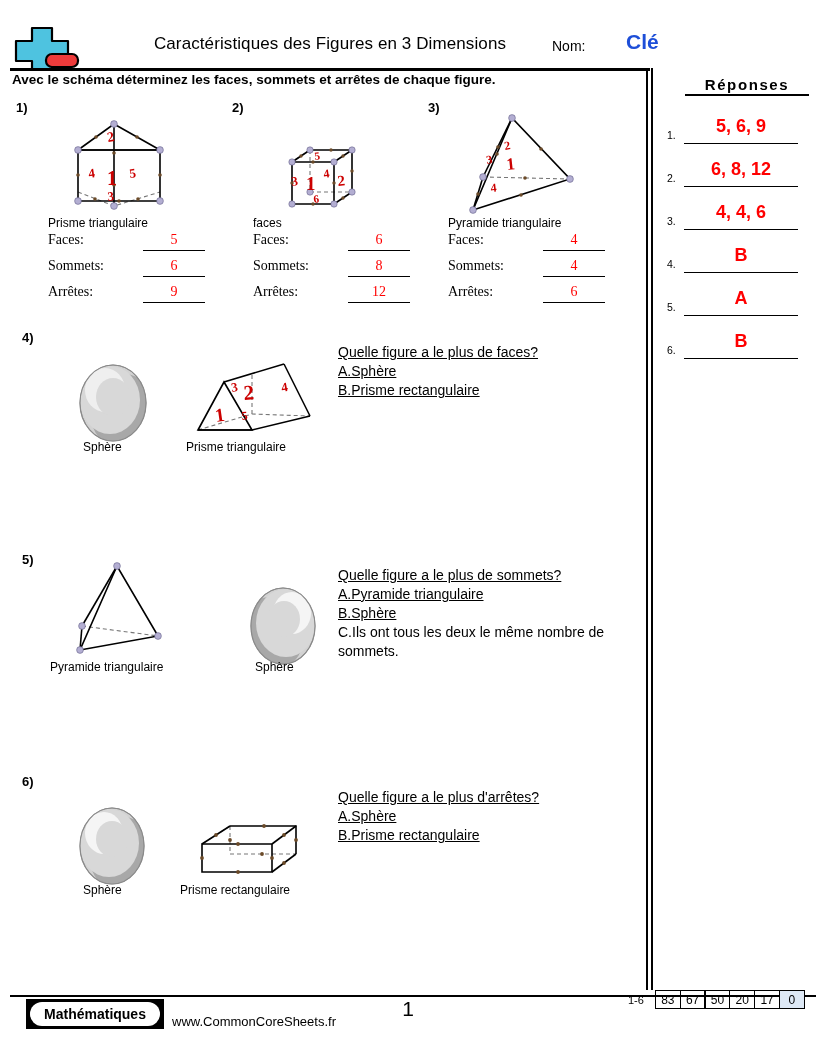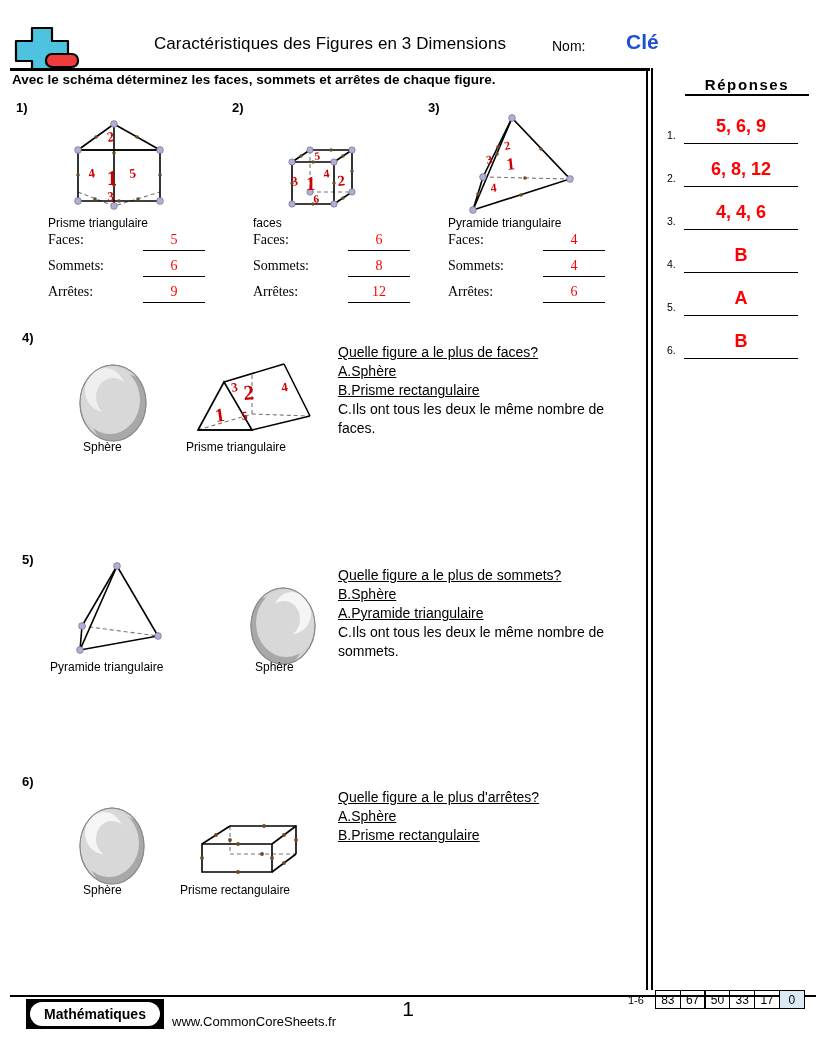--- a/index.html
+++ b/index.html
@@ -355,21 +355,20 @@
     <text class="facenum" x="96" y="40" font-size="13" transform="rotate(-10 96 40)">4</text>
     <text class="facenum" x="56" y="68" font-size="12" fill="#cc4444" transform="rotate(-6 56 68)">5</text>
   </svg>
 </div>
 <div class="fig-label" style="left:186px; top:440px">Prisme triangulaire</div>
 
 <div class="qtext" style="left:338px; top:343px; width:304px">
   <div class="qline">Quelle figure a le plus de faces?</div>
   <div class="qline">A.Sphère</div>
   <div class="qline">B.Prisme rectangulaire</div>
-  <div class="qwrap">C.Ils ont tous les deux le même nombre de faces.</div>
 </div>
 
 <div class="pnum" style="left:22px; top:552px">5)</div>
 
 <div style="position:absolute; left:60px; top:560px">
   <svg width="112" height="96" viewBox="0 0 112 96">
     <path class="hidden-edge" d="M22 66 L98 76"></path>
     <path class="edge" d="M57 6 L20 90 L98 76 Z"></path>
     <path class="edge" d="M57 6 L22 66"></path>
     <path class="edge" d="M22 66 L20 90"></path>
@@ -395,22 +394,22 @@
       <ellipse cx="48" cy="28" rx="19" ry="21" fill="#f5f5f5"></ellipse>
       <ellipse cx="40" cy="34" rx="16" ry="18" fill="#d8d8d8"></ellipse>
     </g>
     <ellipse cx="39" cy="41" rx="32" ry="38" fill="none" stroke="#8a8a8a" stroke-width="1.2"></ellipse>
   </svg>
 </div>
 <div class="fig-label" style="left:255px; top:660px">Sphère</div>
 
 <div class="qtext" style="left:338px; top:566px; width:300px">
   <div class="qline">Quelle figure a le plus de sommets?</div>
+  <div class="qline">A.Pyramide triangulaire</div>
   <div class="qline">B.Sphère</div>
-  <div class="qline">A.Pyramide triangulaire</div>
   <div class="qwrap">C.Ils ont tous les deux le même nombre de sommets.</div>
 </div>
 
 <div class="pnum" style="left:22px; top:774px">6)</div>
 
 <div style="position:absolute; left:72px; top:805px">
   <svg width="80" height="82" viewBox="0 0 80 82">
     <defs>
       <clipPath id="sphClip6">
           <ellipse cx="40" cy="41" rx="32" ry="38"></ellipse>
@@ -464,16 +463,16 @@
 <div id="badge">
   <div id="badge-inner">Mathématiques</div>
 </div>
 <div id="url">www.CommonCoreSheets.fr</div>
 <div id="pageno">1</div>
 <div id="range">1-6</div>
 <div id="scale">
   <div class="scell">83</div>
   <div class="scell">67</div>
   <div class="scell">50</div>
-  <div class="scell">33</div>
+  <div class="scell">20</div>
   <div class="scell">17</div>
   <div class="scell hi">0</div>
 </div>
 
 </body></html>

